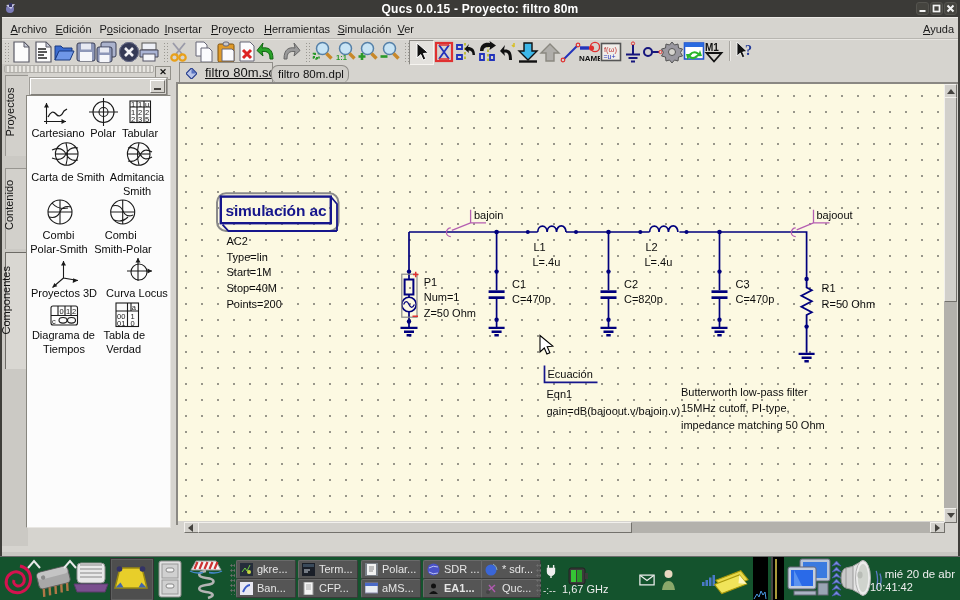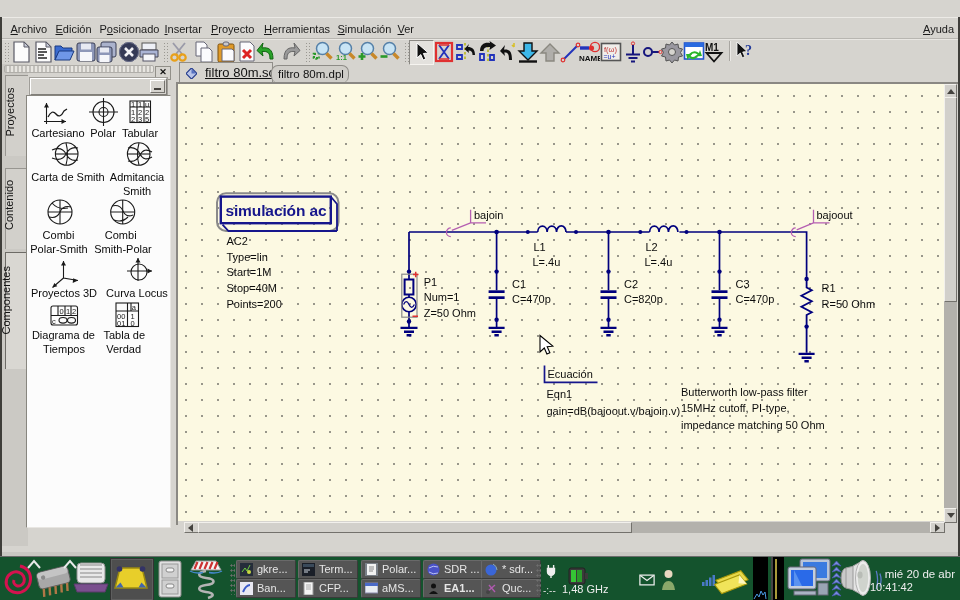--- a/index.html
+++ b/index.html
@@ -46,20 +46,37 @@
 .sunk{border:1px solid #8f8d88;border-right-color:#f0eeea;border-bottom-color:#f0eeea;height:15px;top:1px;}
 
 #taskbar{left:0;top:556px;width:960px;height:44px;background:#14532d;border-top:1px solid #6b6b6b;}
 .tkb{background:#555555;border:1px solid #696969;border-bottom-color:#3a3a3a;border-right-color:#3a3a3a;border-radius:2px;height:17px;color:#e6e6e6;font-size:11px;}
 .tkb .lab{position:absolute;left:20px;top:2px;}
 .tray{color:#eee;font-size:11px;}
 </style></head>
 <body>
 <div id="scr">
 
+<div class="abs" id="title">
+ <svg class="abs" style="left:4px;top:2px" width="13" height="13" viewBox="0 0 13 13">
+        <circle cx="6" cy="7" r="4" fill="#7a7ab8"></circle>
+        <path d="M2 3 L11 2 L7 7 Z" fill="#c8c8e8"></path>
+        <rect x="5" y="1" width="3" height="4" fill="#333366"></rect>
+      </svg>
+ <div class="abs txt">Qucs 0.0.15 - Proyecto: filtro 80m</div>
+ <div class="abs wbtn" style="left:916px;"><svg width="11" height="11">
+          <path d="M2.5 8 h6" stroke="#f2f2f2" stroke-width="2"></path>
+        </svg></div>
+ <div class="abs wbtn" style="left:930px;"><svg width="11" height="11">
+          <rect x="2.5" y="2.5" width="6" height="6" fill="none" stroke="#f2f2f2" stroke-width="1.7"></rect>
+        </svg></div>
+ <div class="abs wbtn" style="left:944px;"><svg width="11" height="11">
+          <path d="M2.5 2.5 L8.5 8.5 M8.5 2.5 L2.5 8.5" stroke="#f2f2f2" stroke-width="2"></path>
+        </svg></div>
+</div>
 
 <div class="abs" id="menub">
  <span style="left:8.5px"><u>A</u>rchivo</span>
  <span style="left:53.5px"><u>E</u>dición</span>
  <span style="left:97.5px">P<u>o</u>sicionado</span>
  <span style="left:162.5px"><u>I</u>nsertar</span>
  <span style="left:209px"><u>P</u>royecto</span>
  <span style="left:262px"><u>H</u>erramientas</span>
  <span style="left:335.5px"><u>S</u>imulación</span>
  <span style="left:395.5px"><u>V</u>er</span>
@@ -586,21 +603,21 @@
  <svg class="abs" style="left:544px;top:6px" width="14" height="16" viewBox="0 0 16 18">
         <path d="M5 2 v4 M11 2 v4 M4 6 h8 v4 a4 4 0 0 1 -8 0 Z M8 14 v3" fill="#eee" stroke="#eee" stroke-width="1.6"></path>
       </svg>
  <div class="abs tray" style="left:543px;top:28px;font-size:10px;color:#ddd">-:--</div>
  <svg class="abs" style="left:567px;top:8px" width="24" height="22" viewBox="0 0 24 22">
         <rect x="2" y="3" width="16" height="16" rx="2" fill="#3a3a3a" stroke="#222"></rect>
         <rect x="18" y="8" width="3" height="6" fill="#3a3a3a"></rect>
         <rect x="4" y="5" width="5" height="12" fill="#35c435"></rect>
         <rect x="10" y="5" width="5" height="12" fill="#2a9a2a"></rect>
       </svg>
- <div class="abs tray" style="left:562px;top:26px;">1,48 GHz</div>
+ <div class="abs tray" style="left:562px;top:26px;">1,67 GHz</div>
  <svg class="abs" style="left:639px;top:17px" width="16" height="12" viewBox="0 0 18 13">
         <rect x="1" y="1" width="16" height="11" fill="none" stroke="#eee" stroke-width="1.4"></rect>
         <path d="M1.5 1.5 L9 7 L16.5 1.5" fill="none" stroke="#eee" stroke-width="1.4"></path>
       </svg>
  <svg class="abs" style="left:660px;top:11px" width="17" height="24" viewBox="0 0 17 24">
         <circle cx="8.5" cy="6" r="4" fill="#e8d8c0"></circle>
         <path d="M2 22 q1-9 6.5-9 q5.5 0 6.5 9 Z" fill="#8aa86a"></path>
       </svg>
  <div class="abs tray" style="left:679px;top:13px;font-size:12px;margin-top:35px;">Esp</div>
  <svg class="abs" style="left:702px;top:15px" width="16" height="14" viewBox="0 0 16 14">

